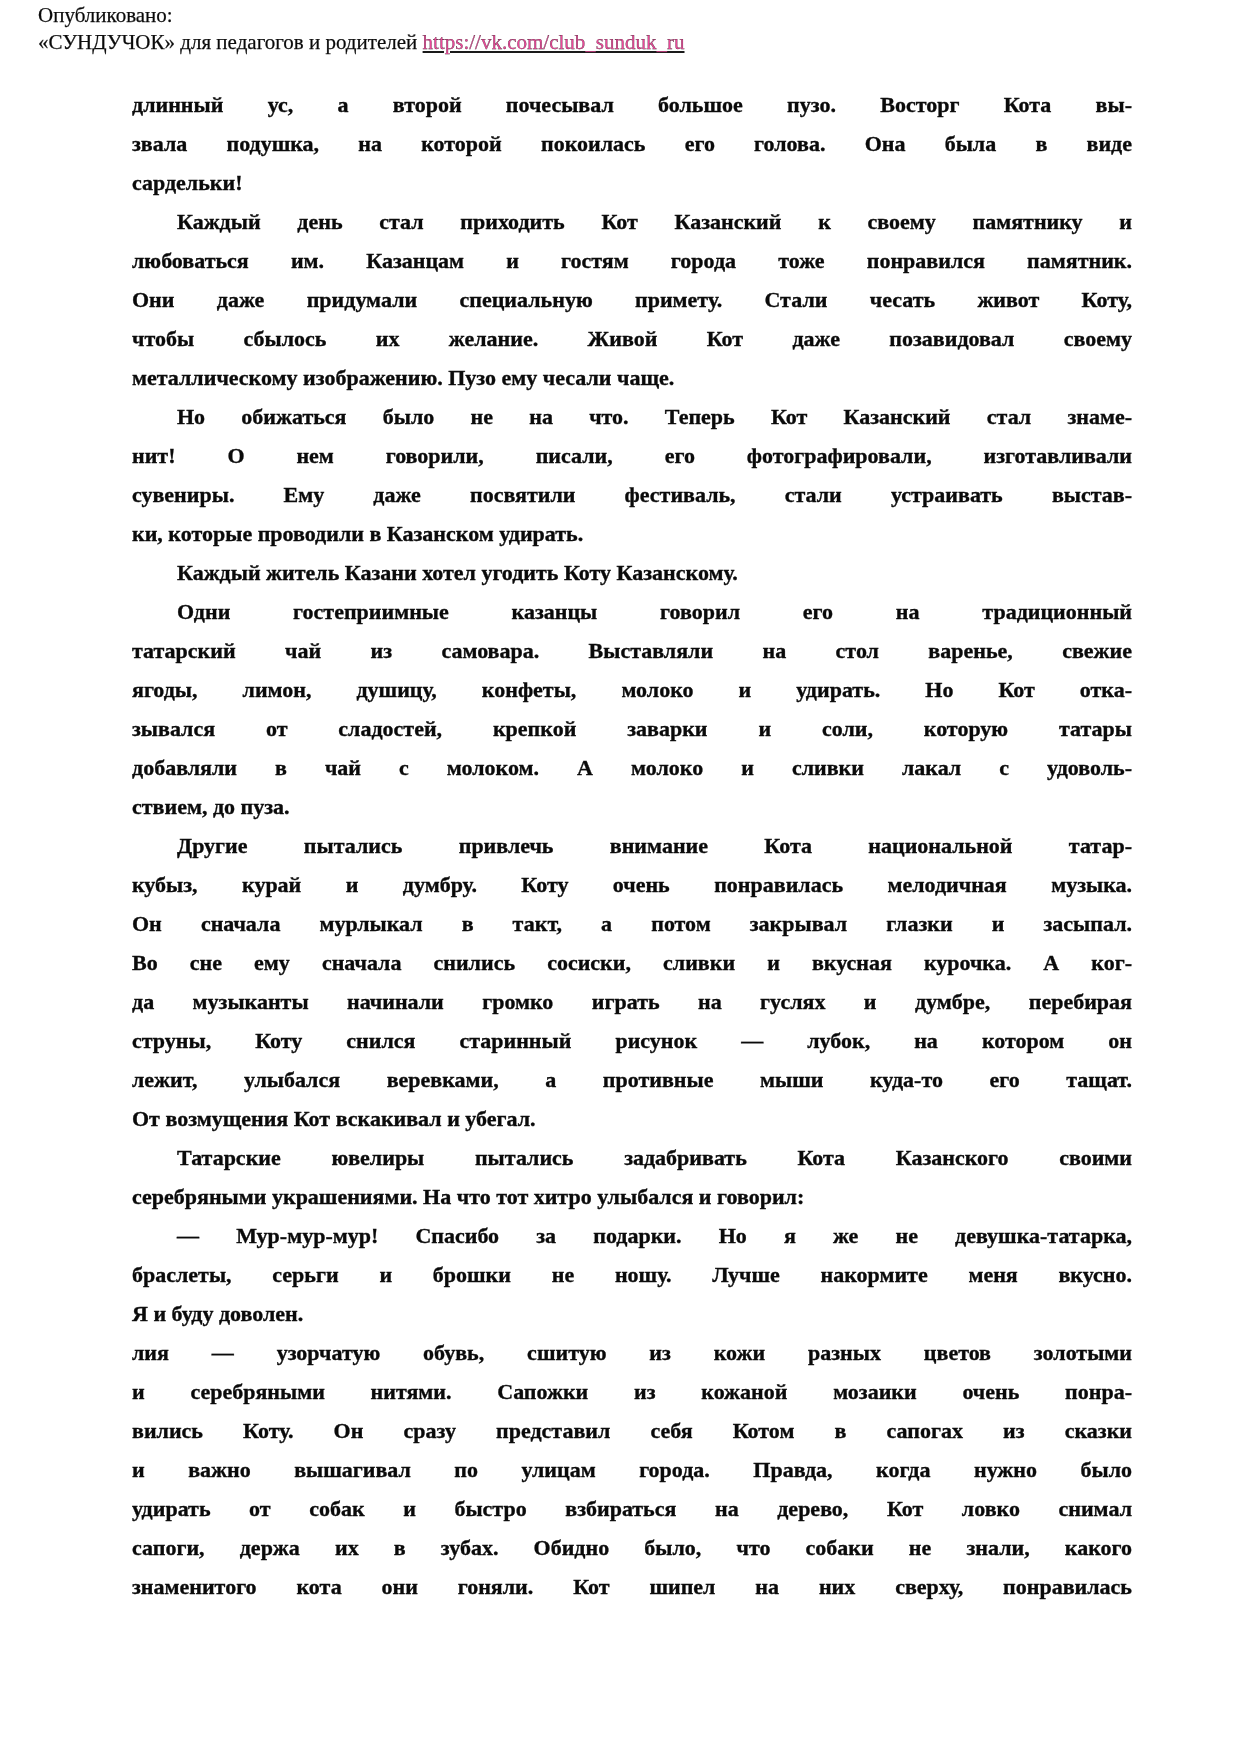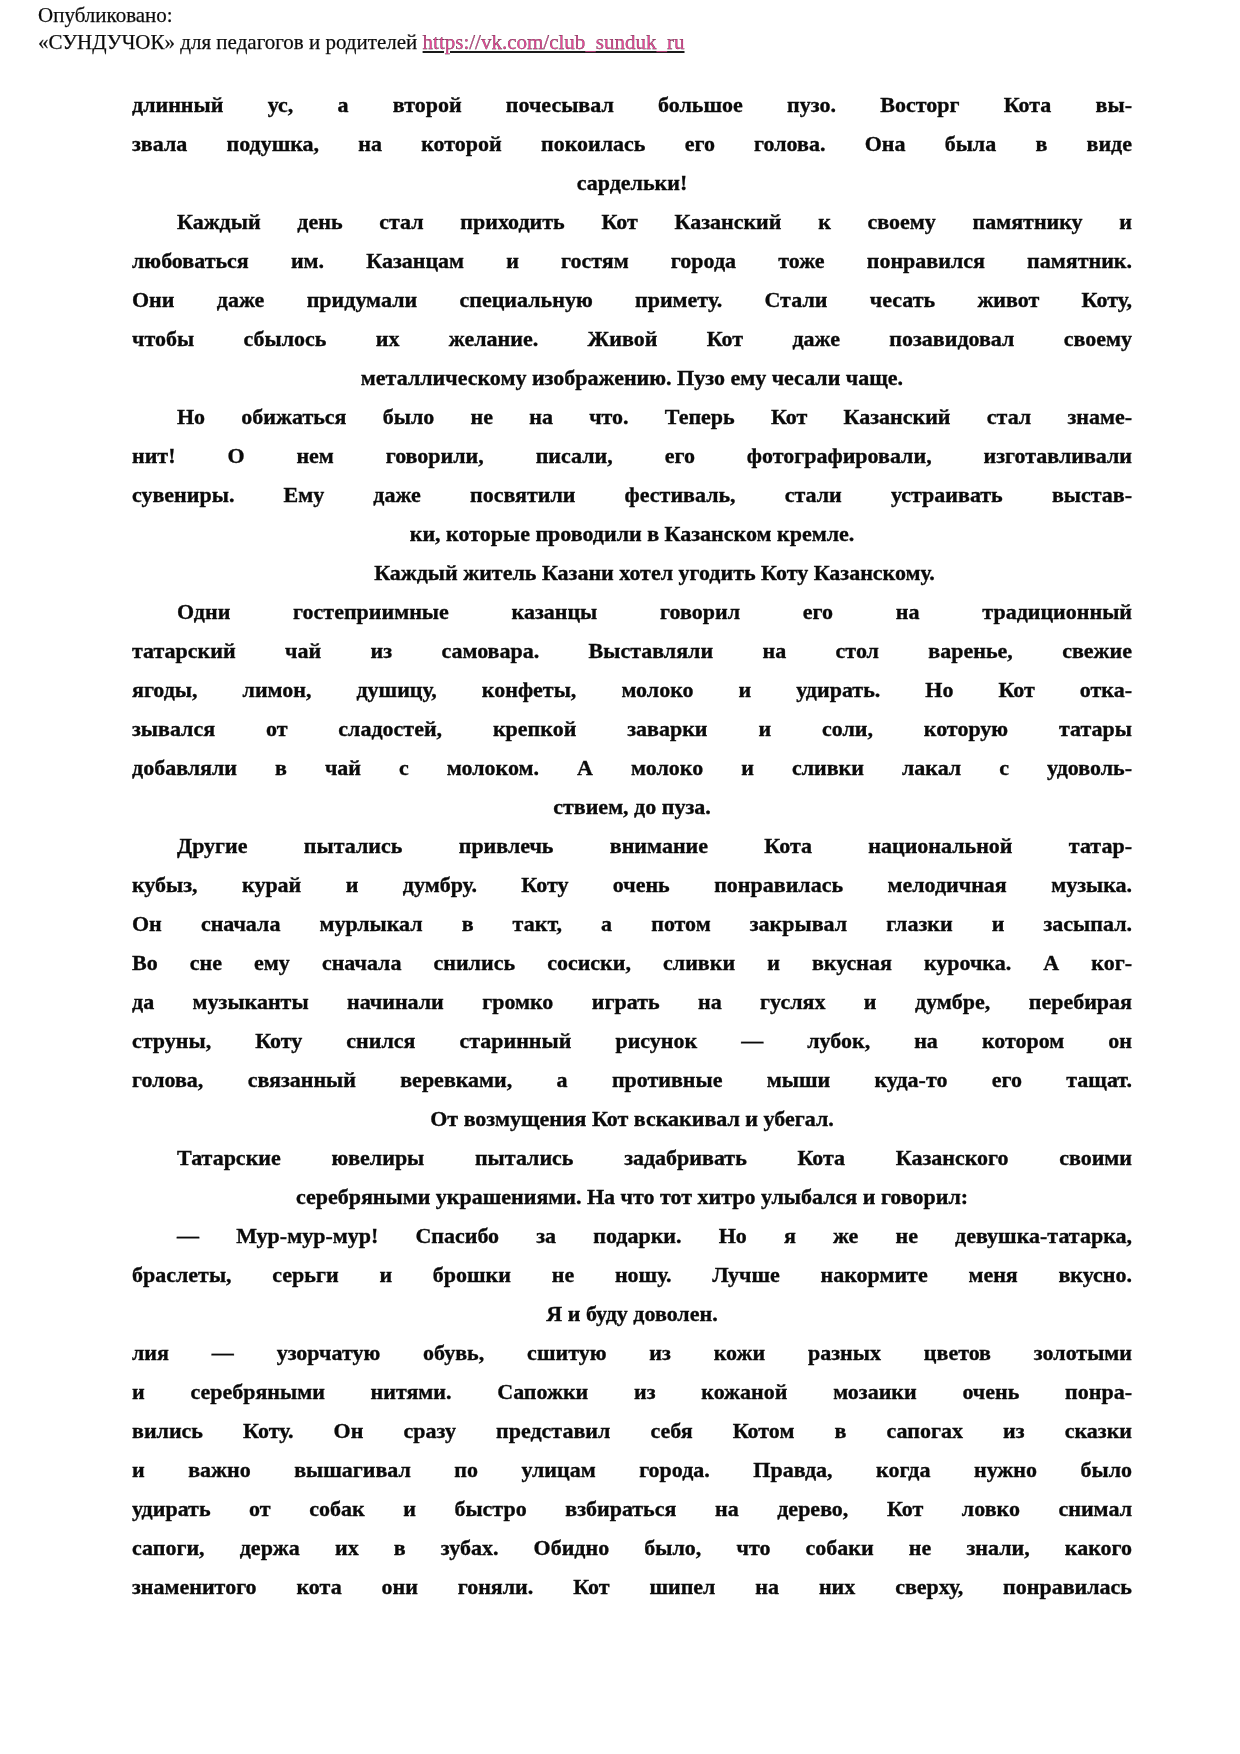--- a/index.html
+++ b/index.html
@@ -37,21 +37,21 @@
     left: 132px;
     top: 85px;
     width: 1000px;
     font-size: 22px;
     line-height: 39px;
     font-weight: bold;
     -webkit-text-stroke: 0.35px #111111;
   }
   .body-text .line {
     width: 100%;
-    text-align: center;
+    text-align: left;
     white-space: normal;
   }
   .body-text .line.just {
     text-align: justify;
     text-align-last: justify;
   }
   .body-text .line.indent {
     text-indent: 45px;
   }
 </style>
@@ -71,35 +71,35 @@
       <div class="line just">звала подушка, на которой покоилась его голова. Она была в виде</div>
       <div class="line">сардельки!</div>
       <div class="line indent just">Каждый день стал приходить Кот Казанский к своему памятнику и</div>
       <div class="line just">любоваться им. Казанцам и гостям города тоже понравился памятник.</div>
       <div class="line just">Они даже придумали специальную примету. Стали чесать живот Коту,</div>
       <div class="line just">чтобы сбылось их желание. Живой Кот даже позавидовал своему</div>
       <div class="line">металлическому изображению. Пузо ему чесали чаще.</div>
       <div class="line indent just">Но обижаться было не на что. Теперь Кот Казанский стал знаме-</div>
       <div class="line just">нит! О нем говорили, писали, его фотографировали, изготавливали</div>
       <div class="line just">сувениры. Ему даже посвятили фестиваль, стали устраивать выстав-</div>
-      <div class="line">ки, которые проводили в Казанском кремле.</div>
+      <div class="line">ки, которые проводили в Казанском удирать.</div>
       <div class="line indent">Каждый житель Казани хотел угодить Коту Казанскому.</div>
       <div class="line indent just">Одни гостеприимные казанцы говорил его на традиционный</div>
       <div class="line just">татарский чай из самовара. Выставляли на стол варенье, свежие</div>
       <div class="line just">ягоды, лимон, душицу, конфеты, молоко и удирать. Но Кот отка-</div>
       <div class="line just">зывался от сладостей, крепкой заварки и соли, которую татары</div>
       <div class="line just">добавляли в чай с молоком. А молоко и сливки лакал с удоволь-</div>
       <div class="line">ствием, до пуза.</div>
       <div class="line indent just">Другие пытались привлечь внимание Кота национальной татар-</div>
       <div class="line just">кубыз, курай и думбру. Коту очень понравилась мелодичная музыка.</div>
       <div class="line just">Он сначала мурлыкал в такт, а потом закрывал глазки и засыпал.</div>
       <div class="line just">Во сне ему сначала снились сосиски, сливки и вкусная курочка. А ког-</div>
       <div class="line just">да музыканты начинали громко играть на гуслях и думбре, перебирая</div>
       <div class="line just">струны, Коту снился старинный рисунок — лубок, на котором он</div>
-      <div class="line just">голова, связанный веревками, а противные мыши куда-то его тащат.</div>
+      <div class="line just">лежит, улыбался веревками, а противные мыши куда-то его тащат.</div>
       <div class="line">От возмущения Кот вскакивал и убегал.</div>
       <div class="line indent just">Татарские ювелиры пытались задабривать Кота Казанского своими</div>
       <div class="line">серебряными украшениями. На что тот хитро улыбался и говорил:</div>
       <div class="line indent just">— Мур-мур-мур! Спасибо за подарки. Но я же не девушка-татарка,</div>
       <div class="line just">браслеты, серьги и брошки не ношу. Лучше накормите меня вкусно.</div>
       <div class="line">Я и буду доволен.</div>
       <div class="line just">лия — узорчатую обувь, сшитую из кожи разных цветов золотыми</div>
       <div class="line just">и серебряными нитями. Сапожки из кожаной мозаики очень понра-</div>
       <div class="line just">вились Коту. Он сразу представил себя Котом в сапогах из сказки</div>
       <div class="line just">и важно вышагивал по улицам города. Правда, когда нужно было</div>

